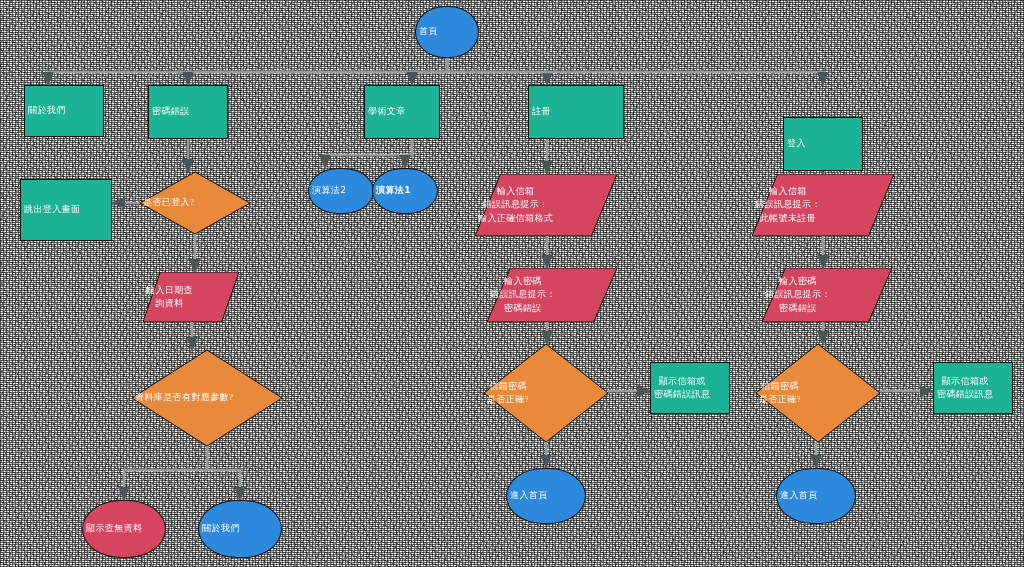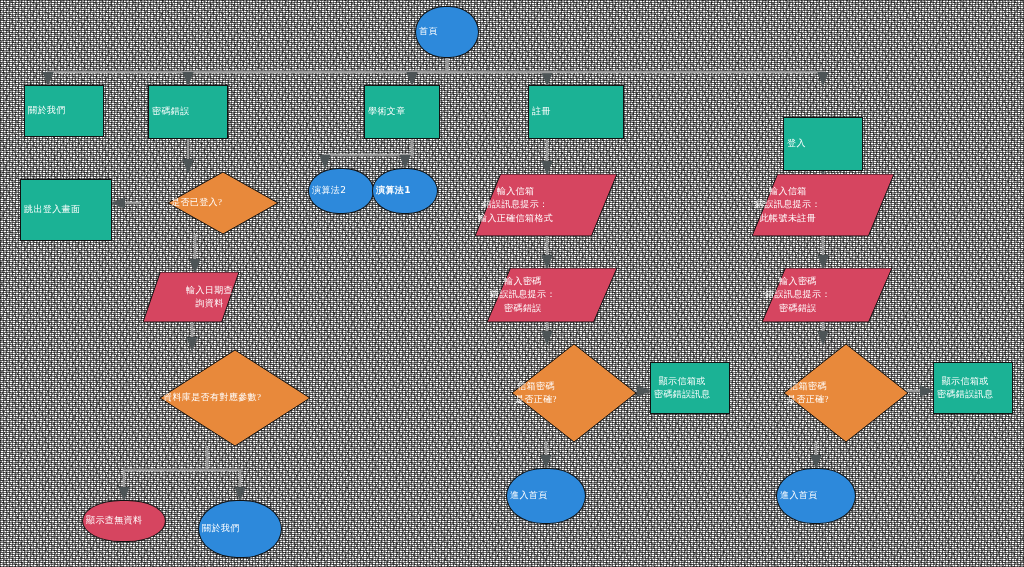--- a/index.html
+++ b/index.html
@@ -35,21 +35,21 @@
     color: #ffffff;
     font-size: 9px;
     line-height: 1.45;
     letter-spacing: 0.4px;
     border: 1px solid #111111;
     z-index: 5;
   }
   .node .lbl { position: relative; z-index: 3; padding: 0 3px; white-space: pre-line; }
   .rect { }
   .ellipse { border-radius: 46% / 50%; }
-  .diamond { border: none; margin-left: 28px; }
+  .diamond { border: none; }
   .diamond .shape {
     position: absolute; left: 0; top: 0; width: 100%; height: 100%;
   }
   .para { border: none; }
   .para .shape { position: absolute; left: 0; top: 0; width: 100%; height: 100%; }
   .diamond .lbl, .para .lbl { z-index: 4; font-family: Liberation Serif, serif; }
 </style>
 </head>
 <body>
 
@@ -127,21 +127,21 @@
 輸入正確信箱格式</span>
       </div>
       <div class="node para" style="left: 752px; top: 174px; width: 142px; height: 62px;">
         <svg class="shape" viewBox="0 0 100 100" preserveAspectRatio="none">
           <polygon points="18,0 100,0 82,100 0,100" fill="#D64560" stroke="#111111" stroke-width="1" vector-effect="non-scaling-stroke"></polygon>
         </svg>
         <span class="lbl">輸入信箱
 錯誤訊息提示：
 此帳號未註冊</span>
       </div>
-      <div class="node para" style="left: 143px; top: 272px; width: 96px; height: 50px; padding-left: 40px;">
+      <div class="node para" style="left: 143px; top: 272px; width: 96px; height: 50px;">
         <svg class="shape" viewBox="0 0 100 100" preserveAspectRatio="none">
           <polygon points="18,0 100,0 82,100 0,100" fill="#D64560" stroke="#111111" stroke-width="1" vector-effect="non-scaling-stroke"></polygon>
         </svg>
         <span class="lbl">輸入日期查
 詢資料</span>
       </div>
       <div class="node para" style="left: 487px; top: 268px; width: 130px; height: 54px;">
         <svg class="shape" viewBox="0 0 100 100" preserveAspectRatio="none">
           <polygon points="18,0 100,0 82,100 0,100" fill="#D64560" stroke="#111111" stroke-width="1" vector-effect="non-scaling-stroke"></polygon>
         </svg>
@@ -178,21 +178,21 @@
         <svg class="shape" viewBox="0 0 100 100" preserveAspectRatio="none">
           <polygon points="50,0 100,50 50,100 0,50" fill="#E8893B" stroke="#111111" stroke-width="1" vector-effect="non-scaling-stroke"></polygon>
         </svg>
         <span class="lbl">信箱密碼
 是否正確?</span>
       </div>
       <div class="node rect" style="left: 933px; top: 362px; width: 80px; height: 52px; background: rgb(27, 178, 149);">
         <span class="lbl">顯示信箱或
 密碼錯誤訊息</span>
       </div>
-      <div class="node ellipse" style="left: 82px; top: 500px; width: 84px; height: 42px; background: rgb(214, 69, 96);">
+      <div class="node ellipse" style="left: 82px; top: 500px; width: 84px; height: 58px; background: rgb(214, 69, 96);">
         <span class="lbl">顯示查無資料</span>
       </div>
       <div class="node ellipse" style="left: 198px; top: 500px; width: 84px; height: 58px; background: rgb(45, 137, 219);">
         <span class="lbl">關於我們</span>
       </div>
       <div class="node ellipse" style="left: 506px; top: 468px; width: 80px; height: 56px; background: rgb(45, 137, 219);">
         <span class="lbl">進入首頁</span>
       </div>
       <div class="node ellipse" style="left: 776px; top: 468px; width: 80px; height: 56px; background: rgb(45, 137, 219);">
         <span class="lbl">進入首頁</span>

